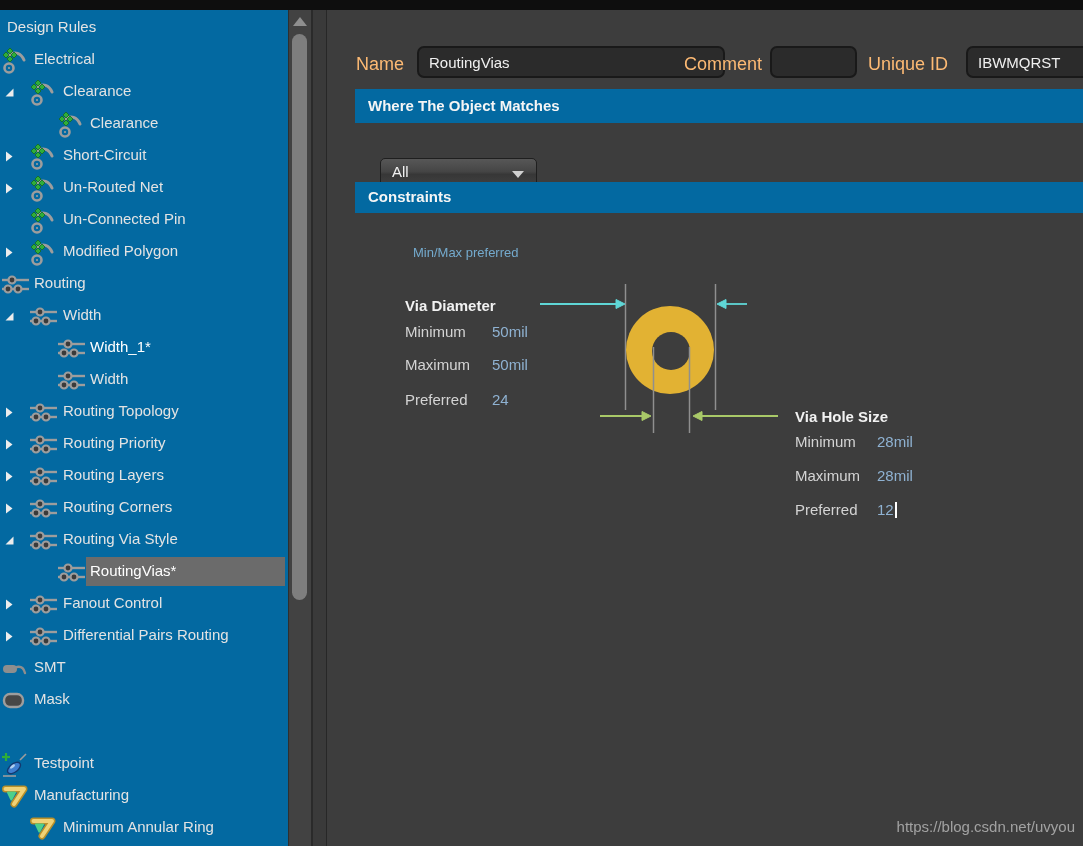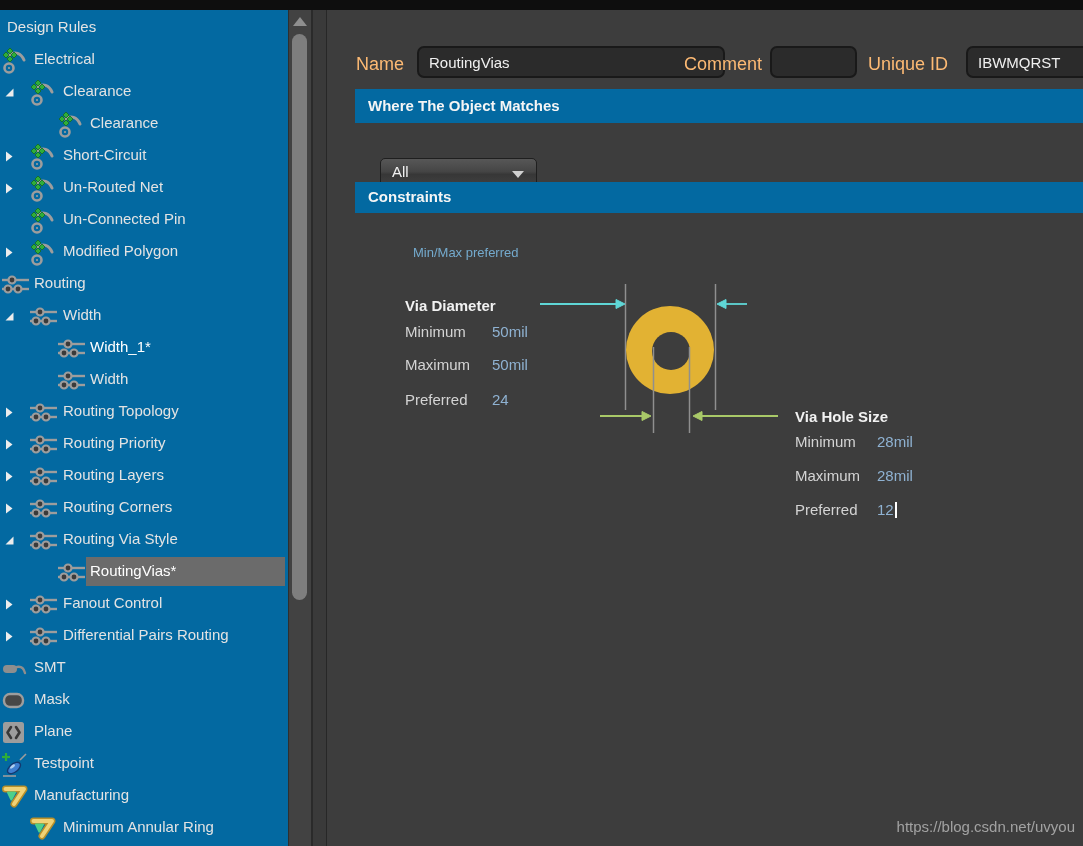--- a/index.html
+++ b/index.html
@@ -265,26 +265,20 @@
         <use href="#sym-smt"></use>
       </svg>
       <span class="tlabel" style="left:34px">SMT</span>
     </div>
     <div class="trow" style="top:674px">
       <svg class="ticon" style="left:2px" width="27" height="27">
         <use href="#sym-mask"></use>
       </svg>
       <span class="tlabel" style="left:34px">Mask</span>
     </div>
-    <div class="trow" style="top:706px">
-      <svg class="ticon" style="left:2px" width="27" height="27">
-        <use href="#sym-plane"></use>
-      </svg>
-      <span class="tlabel" style="left:34px">Plane</span>
-    </div>
     <div class="trow" style="top:738px">
       <svg class="ticon" style="left:2px" width="27" height="27">
         <use href="#sym-testpoint"></use>
       </svg>
       <span class="tlabel" style="left:34px">Testpoint</span>
     </div>
     <div class="trow" style="top:770px">
       <svg class="ticon" style="left:2px" width="27" height="27">
         <use href="#sym-manufacturing"></use>
       </svg>

